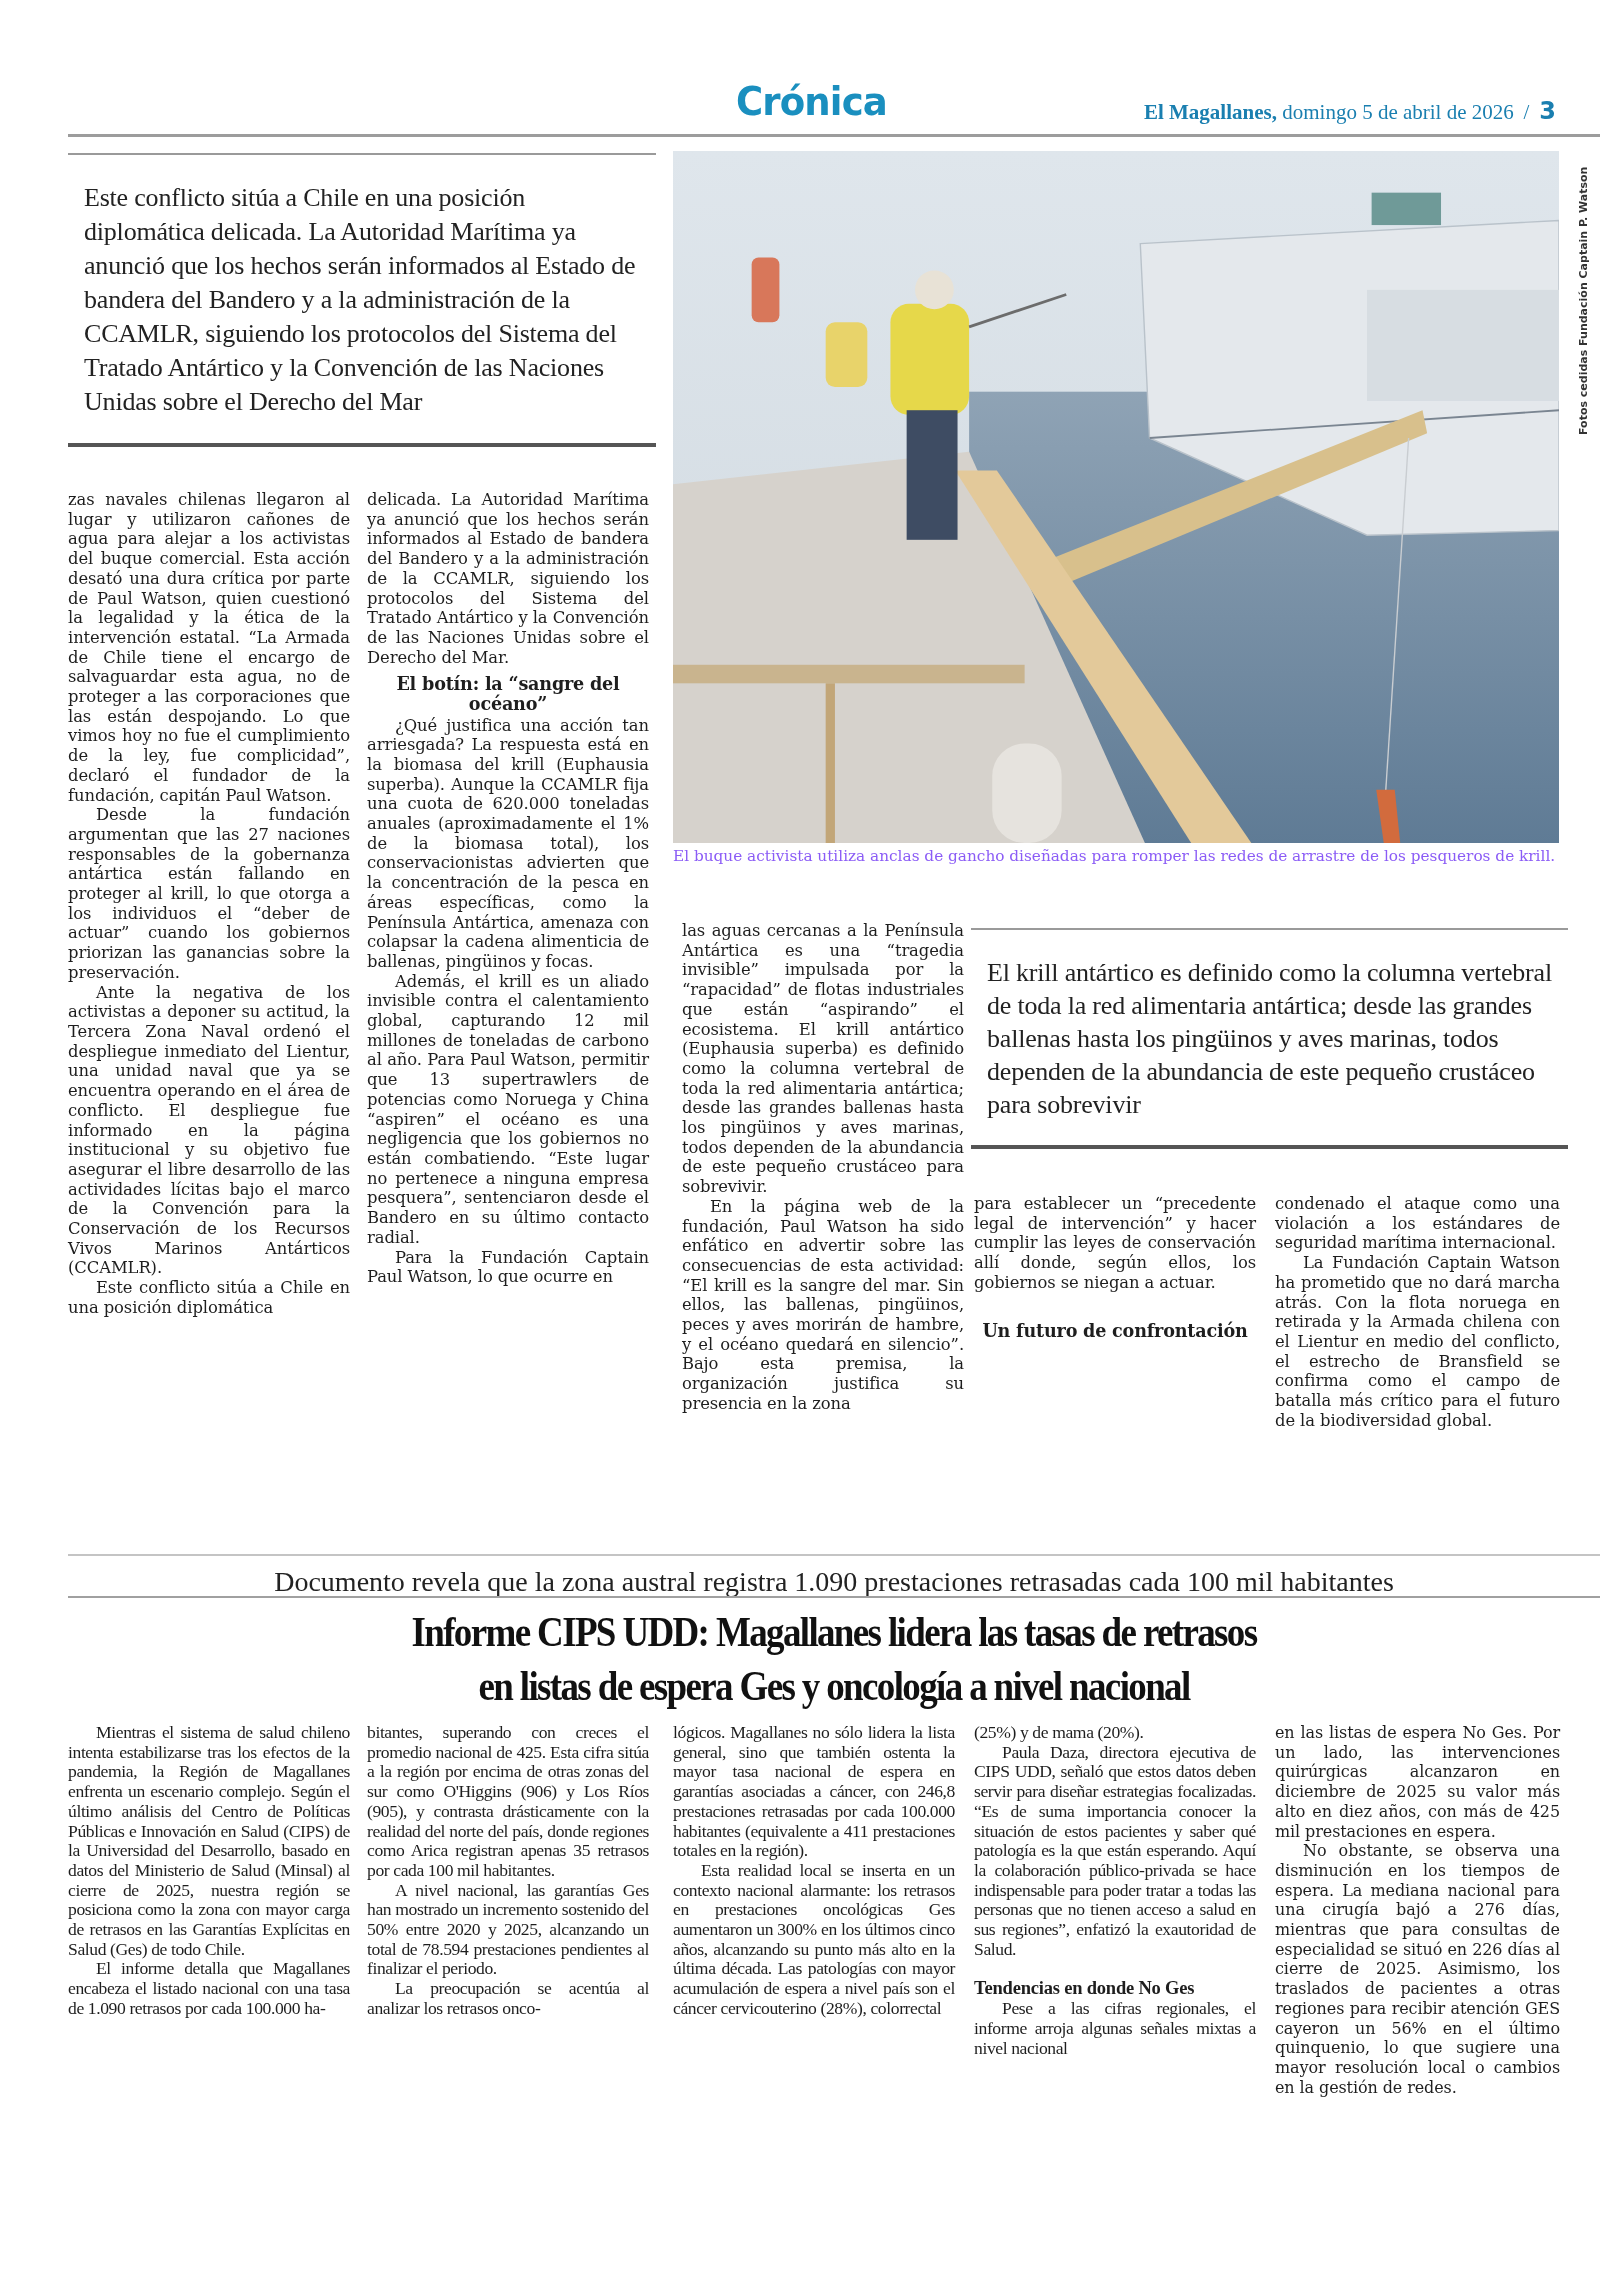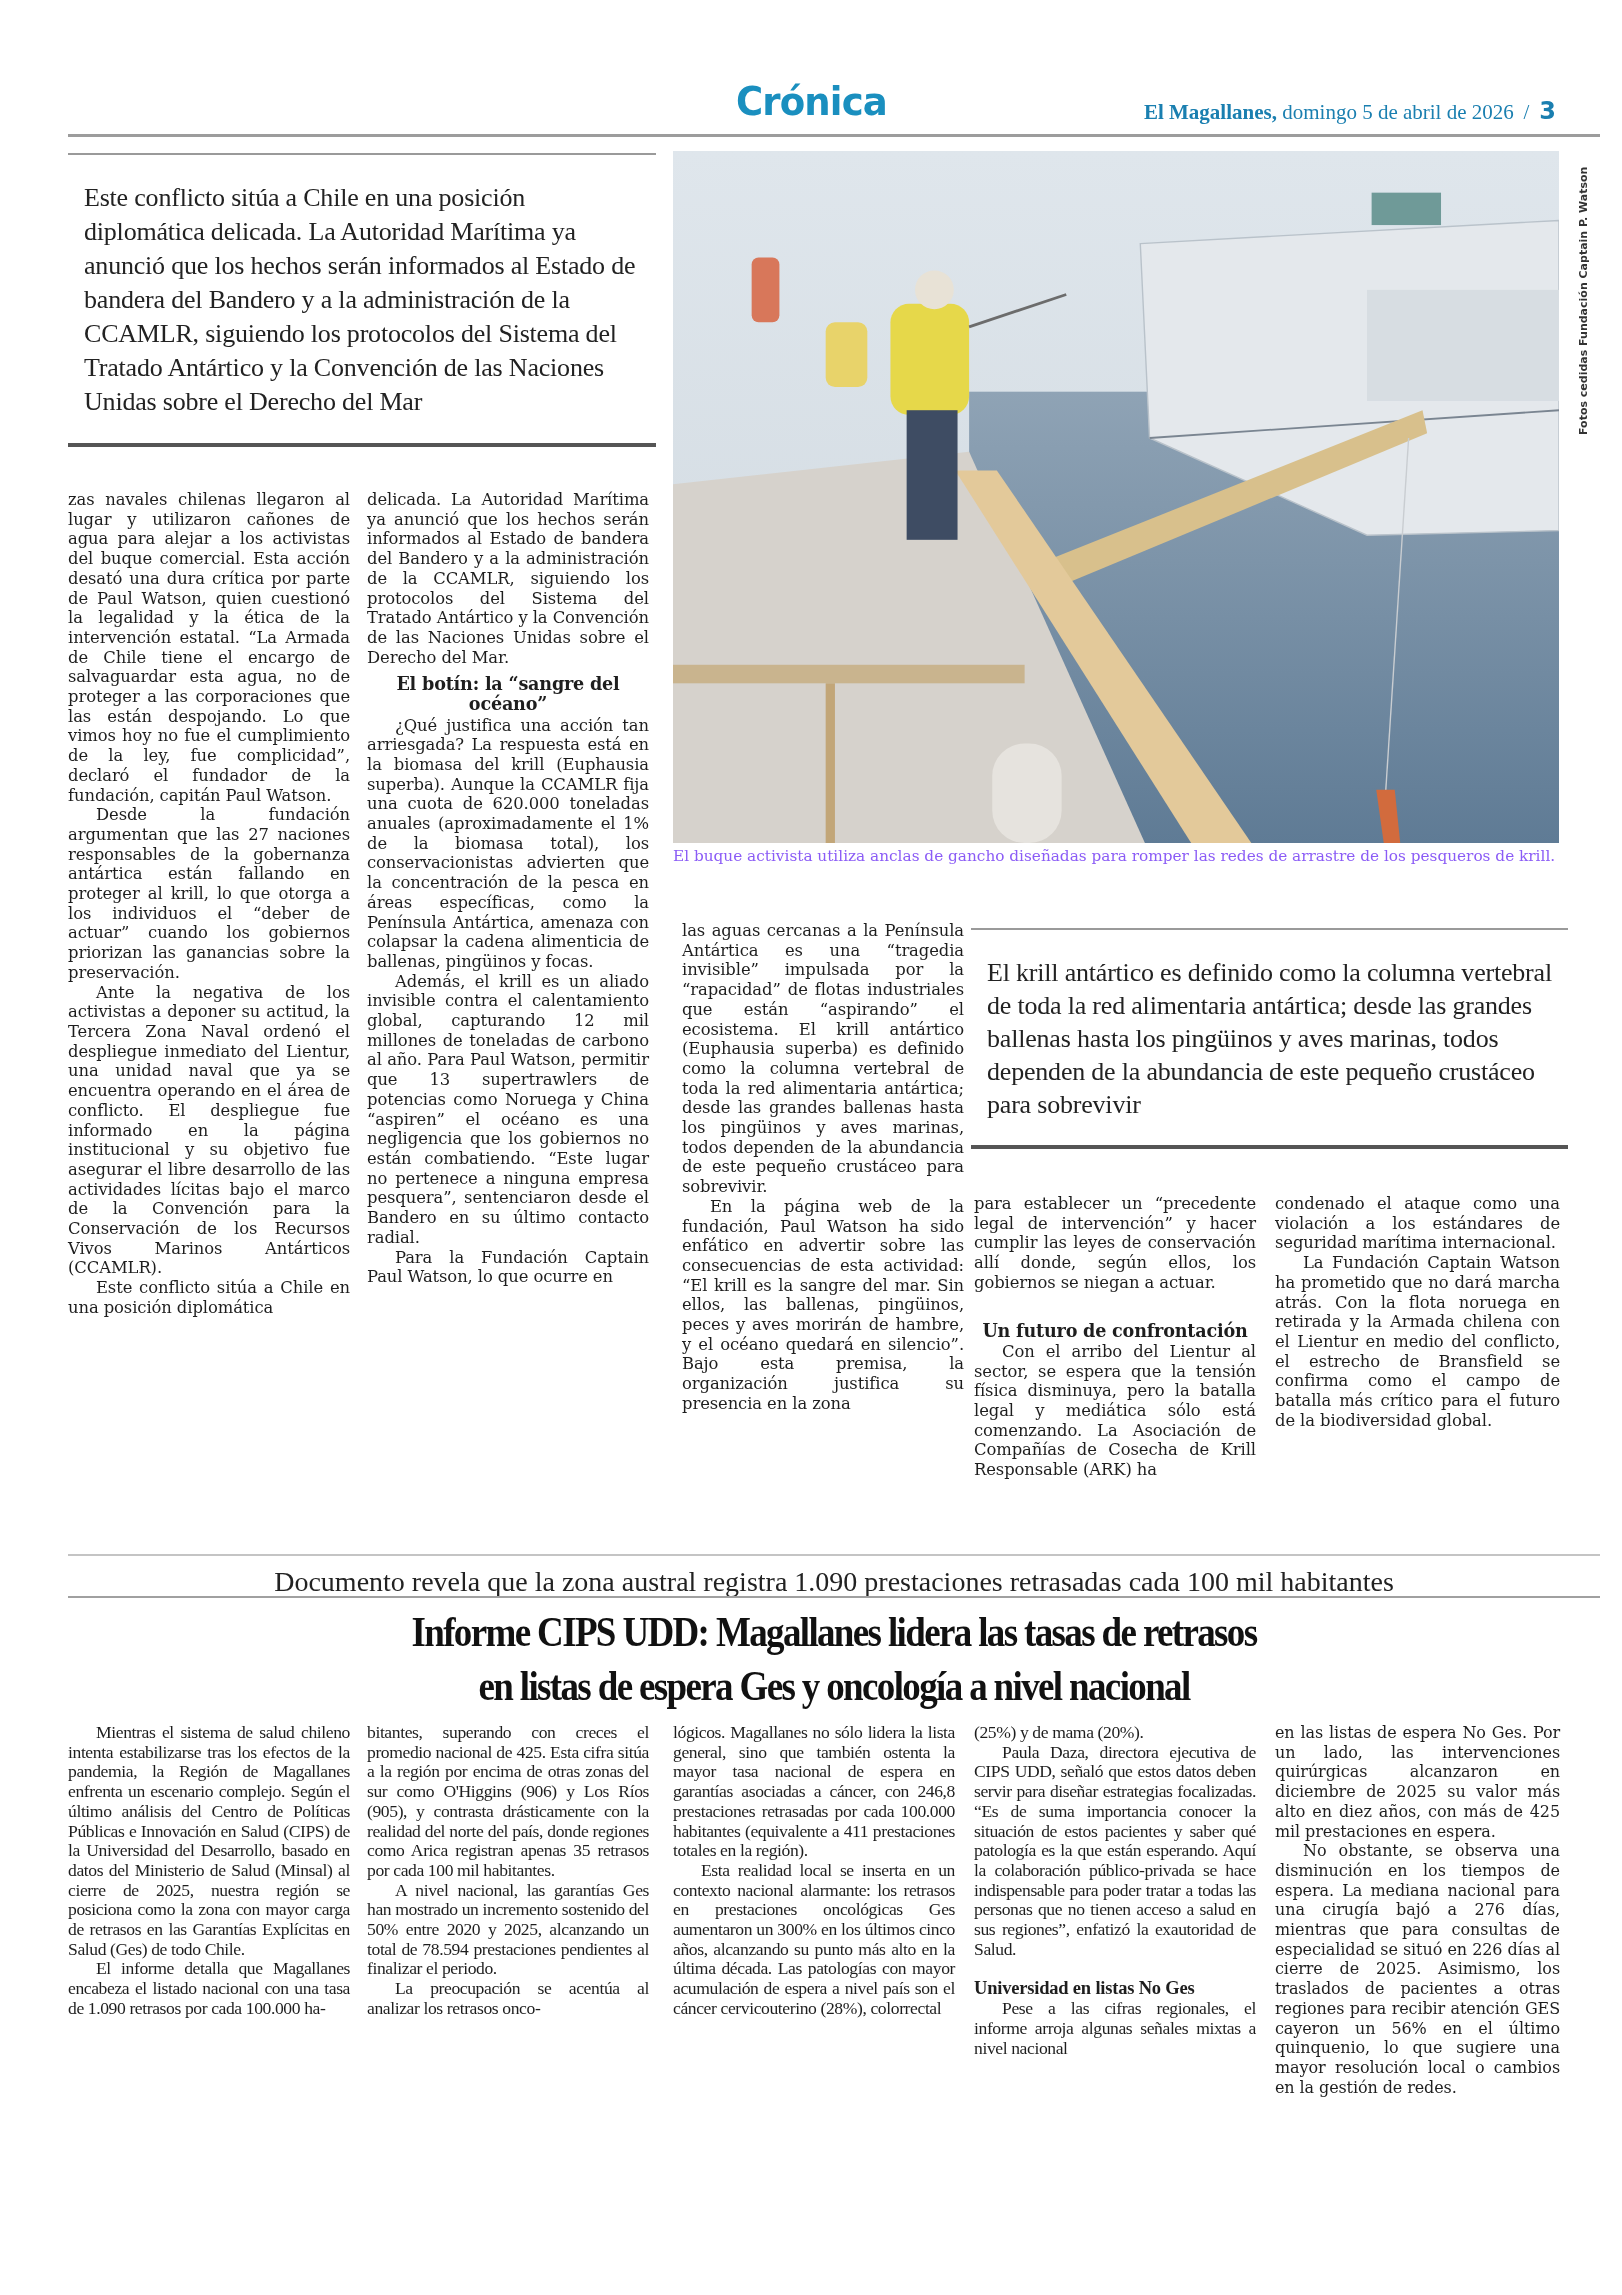--- a/index.html
+++ b/index.html
@@ -140,21 +140,20 @@
 
 <div class="abs pq pq2">
   <div class="rule-top"></div>
   <p>El krill antártico es definido como la columna vertebral de toda la red alimentaria antártica; desde las grandes ballenas hasta los pingüinos y aves marinas, todos dependen de la abundancia de este pequeño crustáceo para sobrevivir</p>
   <div class="rule-bot"></div>
 </div>
 
 <div class="abs col a1c4">
   <p>para establecer un “precedente legal de intervención” y hacer cumplir las leyes de conservación allí donde, según ellos, los gobiernos se niegan a actuar.</p>
   <h3 style="margin-top:28px">Un futuro de confrontación</h3>
-  <p class="ind">Con el arribo del Lientur al sector, se espera que la tensión física disminuya, pero la batalla legal y mediática sólo está comenzando. La Asociación de Compañías de Cosecha de Krill Responsable (ARK) ha</p>
 </div>
 <div class="abs col a1c5">
   <p>condenado el ataque como una violación a los estándares de seguridad marítima internacional.</p>
   <p class="ind">La Fundación Captain Watson ha prometido que no dará marcha atrás. Con la flota noruega en retirada y la Armada chilena con el Lientur en medio del conflicto, el estrecho de Bransfield se confirma como el campo de batalla más crítico para el futuro de la biodiversidad global.</p>
 </div>
 
 <div class="abs divider"></div>
 <div class="abs kicker">Documento revela que la zona austral registra 1.090 prestaciones retrasadas cada 100 mil habitantes</div>
 <div class="abs kicker-rule"></div>
 <div class="abs headline">
@@ -171,20 +170,20 @@
   <p class="ind">A nivel nacional, las garantías Ges han mostrado un incremento sostenido del 50% entre 2020 y 2025, alcanzando un total de 78.594 prestaciones pendientes al finalizar el periodo.</p>
   <p class="ind">La preocupación se acentúa al analizar los retrasos onco-</p>
 </div>
 <div class="abs col a2 a2c3">
   <p>lógicos. Magallanes no sólo lidera la lista general, sino que también ostenta la mayor tasa nacional de espera en garantías asociadas a cáncer, con 246,8 prestaciones retrasadas por cada 100.000 habitantes (equivalente a 411 prestaciones totales en la región).</p>
   <p class="ind">Esta realidad local se inserta en un contexto nacional alarmante: los retrasos en prestaciones oncológicas Ges aumentaron un 300% en los últimos cinco años, alcanzando su punto más alto en la última década. Las patologías con mayor acumulación de espera a nivel país son el cáncer cervicouterino (28%), colorrectal</p>
 </div>
 <div class="abs col a2 a2c4">
   <p>(25%) y de mama (20%).</p>
   <p class="ind">Paula Daza, directora ejecutiva de CIPS UDD, señaló que estos datos deben servir para diseñar estrategias focalizadas. “Es de suma importancia conocer la situación de estos pacientes y saber qué patología es la que están esperando. Aquí la colaboración público-privada se hace indispensable para poder tratar a todas las personas que no tienen acceso a salud en sus regiones”, enfatizó la exautoridad de Salud.</p>
-  <h3 style="margin-top:18.5px">Universidad en listas No Ges</h3>
+  <h3 style="margin-top:18.5px">Tendencias en donde No Ges</h3>
   <p class="ind">Pese a las cifras regionales, el informe arroja algunas señales mixtas a nivel nacional</p>
 </div>
 <div class="abs col a2c5">
   <p>en las listas de espera No Ges. Por un lado, las intervenciones quirúrgicas alcanzaron en diciembre de 2025 su valor más alto en diez años, con más de 425 mil prestaciones en espera.</p>
   <p class="ind">No obstante, se observa una disminución en los tiempos de espera. La mediana nacional para una cirugía bajó a 276 días, mientras que para consultas de especialidad se situó en 226 días al cierre de 2025. Asimismo, los traslados de pacientes a otras regiones para recibir atención GES cayeron un 56% en el último quinquenio, lo que sugiere una mayor resolución local o cambios en la gestión de redes.</p>
 </div>
 
 
 </body></html>

